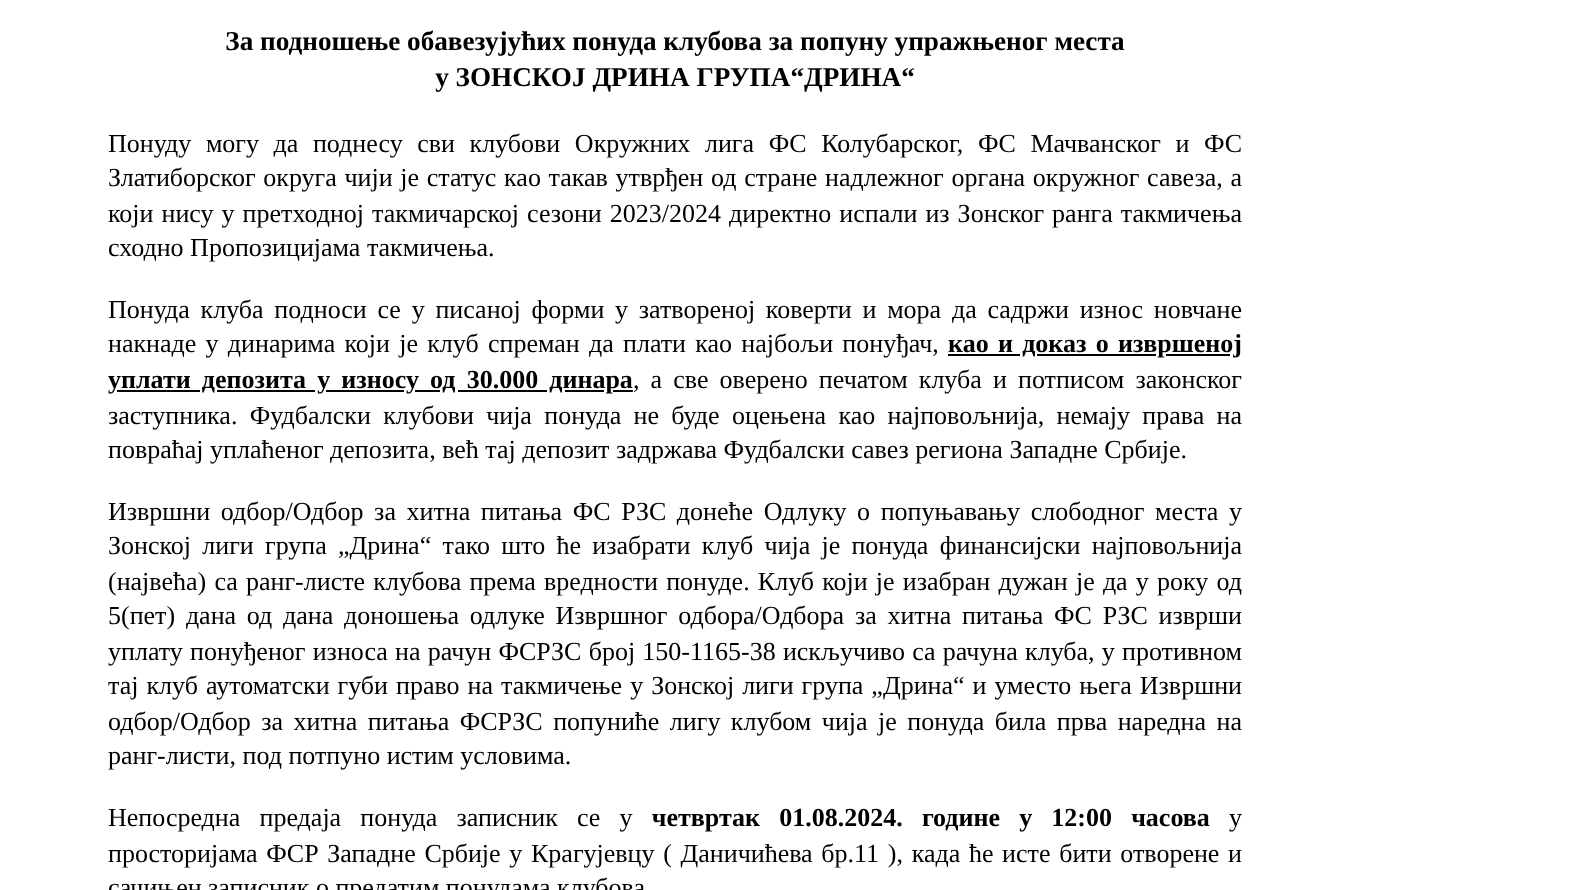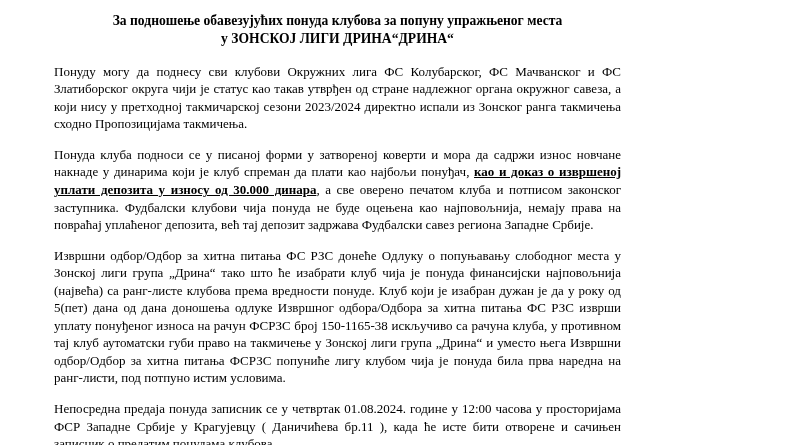--- a/index.html
+++ b/index.html
@@ -33,35 +33,35 @@
   }
   p.para {
     margin: 0 0 13px 0;
     text-align: justify;
     text-justify: inter-word;
     font-size: 13px;
     line-height: 1.35;
     text-indent: 0;
   }
   .b {
-    font-weight: normal;
+    font-weight: bold;
   }
   .bu {
     font-weight: bold;
     text-decoration: underline;
   }
 </style>
 </head>
 <body>
 
 <div class="page">
 
   <div class="title-block">
     <span class="title-line">За подношење обавезујућих понуда клубова за попуну упражњеног места</span>
-    <span class="title-line">у ЗОНСКОЈ ЛИГИ ДРИНА“ДРИНА“</span>
+    <span class="title-line">у ЗОНСКОЈ ДРИНА ГРУПА“ДРИНА“</span>
   </div>
 
   <p class="para" id="p1"><span>Понуду могу да поднесу сви клубови Окружних лига ФС Колубарског, ФС Мачванског и ФС Златиборског округа чији је статус као такав утврђен од стране надлежног органа окружног савеза, а који нису у претходној такмичарској сезони 2023/2024 директно испали из Зонског ранга такмичења сходно Пропозицијама такмичења.</span></p>
   <p class="para" id="p2"><span>Понуда клуба подноси се у писаној форми у затвореној коверти и мора да садржи износ новчане накнаде у динарима који је клуб спреман да плати као најбољи понуђач, </span><span class="bu">као и доказ о извршеној уплати депозита у износу од 30.000 динара</span><span>, а све оверено печатом клуба и потписом законског заступника. Фудбалски клубови чија понуда не буде оцењена као најповољнија, немају права на повраћај уплаћеног депозита, већ тај депозит задржава Фудбалски савез региона Западне Србије.</span></p>
   <p class="para" id="p3"><span>Извршни одбор/Одбор за хитна питања ФС РЗС донеће Одлуку о попуњавању слободног места у Зонској лиги група „Дрина“ тако што ће изабрати клуб чија је понуда финансијски најповољнија (највећа) са ранг-листе клубова према вредности понуде. Клуб који је изабран дужан је да у року од 5(пет) дана од дана доношења одлуке Извршног одбора/Одбора за хитна питања ФС РЗС изврши уплату понуђеног износа на рачун ФСРЗС број 150-1165-38 искључиво са рачуна клуба, у противном тај клуб аутоматски губи право на такмичење у Зонској лиги група „Дрина“ и уместо њега Извршни одбор/Одбор за хитна питања ФСРЗС попуниће лигу клубом чија је понуда била прва наредна на ранг-листи, под потпуно истим условима.</span></p>
   <p class="para" id="p4"><span>Непосредна предаја понуда записник се у </span><span class="b">четвртак 01.08.2024. године у 12:00 часова</span><span> у просторијама ФСР Западне Србије у Крагујевцу ( Даничићева бр.11 ), када ће исте бити отворене и сачињен записник о предатим понудама клубова.</span></p>
 
 </div>
 
 </body></html>

